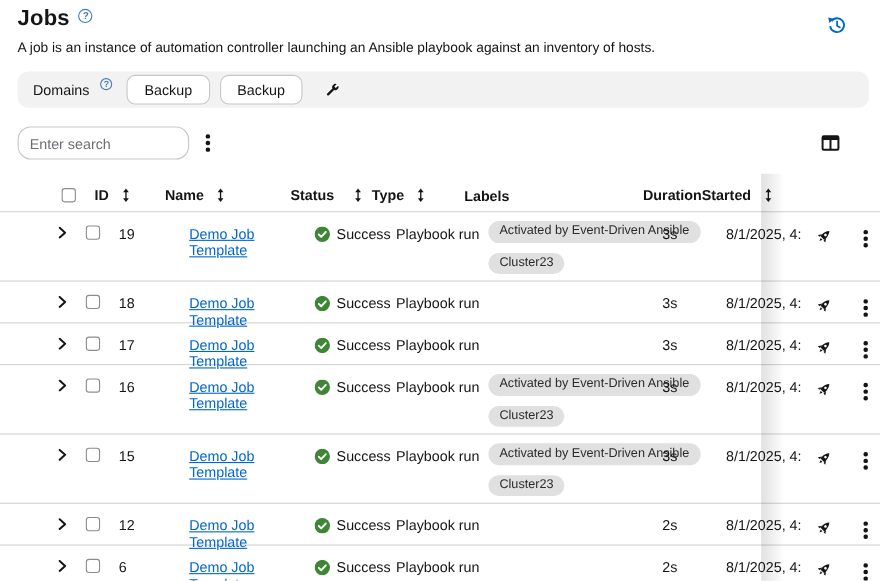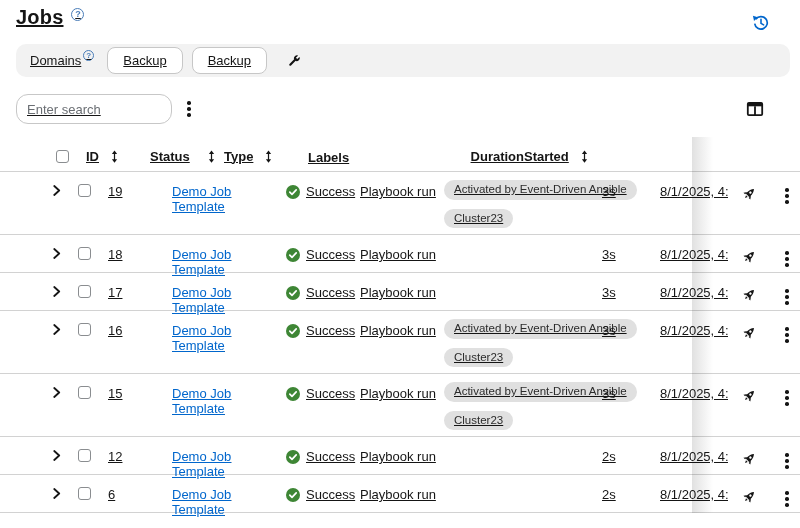--- a/index.html
+++ b/index.html
@@ -3,36 +3,36 @@
 <meta charset="utf-8">
 <style>
   :root{
     --accent:#0066cc; --success:#3e8635; --text:#151515; --muted:#6a6e73;
     --border:#d2d2d2; --ctl-border:#c7c7c7; --chip:#e0e0e0; --bar:#f2f2f2;
   }
   *{box-sizing:border-box;margin:0;padding:0;}
   html,body{width:800px;height:528px;overflow:hidden;background:#fff;}
   body{font-family:"Liberation Sans",sans-serif;color:var(--text);font-size:13px;}
 
-  .page{position:relative;width:800px;height:528px;overflow:hidden;text-decoration:underline;}
+  .page{position:relative;width:800px;height:528px;overflow:hidden;}
 
   
   .hdr{padding:6px 16px 0 16px;}
   .title-row{display:flex;align-items:flex-start;gap:8px;}
   .title{font-size:20px;font-weight:700;letter-spacing:.2px;}
   .help-circ{display:inline-flex;align-items:center;justify-content:center;
     width:13px;height:13px;border:1px solid #4a7db8;border-radius:50%;
     color:#4a7db8;font-size:9px;font-weight:700;line-height:1;margin-top:2px;cursor:pointer;}
   .hist-btn{position:absolute;top:14px;right:30px;width:18px;height:18px;cursor:pointer;}
   .desc{margin-top:7px;font-size:12.5px;color:var(--text);}
 
   
   .domains-bar{margin:15px 10px 0 16px;height:33px;background:var(--bar);
     border-radius:10px;display:flex;align-items:center;padding:0 14px;gap:9px;}
-  .domains-label{font-size:13px;display:flex;align-items:flex-start;gap:2px;margin-right:4px;}
+  .domains-label{font-size:13px;display:flex;align-items:flex-start;gap:10px;margin-right:4px;}
   .sup-help{width:11px;height:11px;font-size:8px;margin-top:-3px;}
   .pill-btn{background:#fff;border:1px solid var(--ctl-border);border-radius:8px;
     padding:5px 15px;font-size:13px;color:var(--text);cursor:pointer;font-family:inherit;}
   .wrench{margin-left:10px;width:16px;height:16px;cursor:pointer;}
 
   
   .search-row{margin:17px 16px 0 16px;display:flex;align-items:center;gap:6px;position:relative;}
   .search-dd{display:flex;align-items:center;gap:7px;background:#fff;border:1px solid var(--ctl-border);
     border-radius:8px;height:30px;padding:0 11px;font-size:13px;cursor:pointer;font-family:inherit;}
   .search-input{height:30px;width:156px;border:1px solid var(--ctl-border);border-radius:12px;
@@ -83,20 +83,21 @@
       <h1 class="title">Jobs</h1>
       <span class="help-circ">?</span>
     </div>
     <span class="hist-btn">
       <svg viewBox="0 0 16 16" width="18" height="18">
         <path d="M3.4 4.6 A5.6 5.6 0 1 1 2.4 8.6" fill="none" stroke="#0066cc" stroke-width="1.5"></path>
         <polygon points="0.8,1.6 5.2,2.8 1.8,6.2" fill="#0066cc"></polygon>
         <path d="M8 4.8 V8.3 L10.3 9.7" fill="none" stroke="#0066cc" stroke-width="1.4" stroke-linecap="round"></path>
       </svg>
     </span>
+    <p class="desc">A job is an instance of automation controller launching an Ansible playbook against an inventory of hosts.</p>
   </div>
 
   <div class="domains-bar">
     <span class="domains-label">
       <span>Domains</span>
       <span class="help-circ sup-help">?</span>
     </span>
     <button class="pill-btn">Backup</button>
     <button class="pill-btn">Backup</button>
     <span class="wrench">
@@ -135,20 +136,30 @@
       <div class="cell c-id">
           <span>ID</span>
         <span class="sort">
             <svg viewBox="0 0 8 14" width="7" height="13">
               <polygon points="4,0 7,4 1,4" fill="#151515"></polygon>
               <rect x="3.3" y="3" width="1.4" height="8" fill="#151515"></rect>
               <polygon points="4,14 7,10 1,10" fill="#151515"></polygon>
             </svg>
           </span>
         </div>
+      <div class="cell c-name">
+          <span>Name</span>
+        <span class="sort">
+            <svg viewBox="0 0 8 14" width="7" height="13">
+              <polygon points="4,0 7,4 1,4" fill="#151515"></polygon>
+              <rect x="3.3" y="3" width="1.4" height="8" fill="#151515"></rect>
+              <polygon points="4,14 7,10 1,10" fill="#151515"></polygon>
+            </svg>
+          </span>
+        </div>
       <div class="cell c-status">
           <span>Status</span>
         <span class="sort">
             <svg viewBox="0 0 8 14" width="7" height="13">
               <polygon points="4,0 7,4 1,4" fill="#151515"></polygon>
               <rect x="3.3" y="3" width="1.4" height="8" fill="#151515"></rect>
               <polygon points="4,14 7,10 1,10" fill="#151515"></polygon>
             </svg>
           </span>
         </div>

